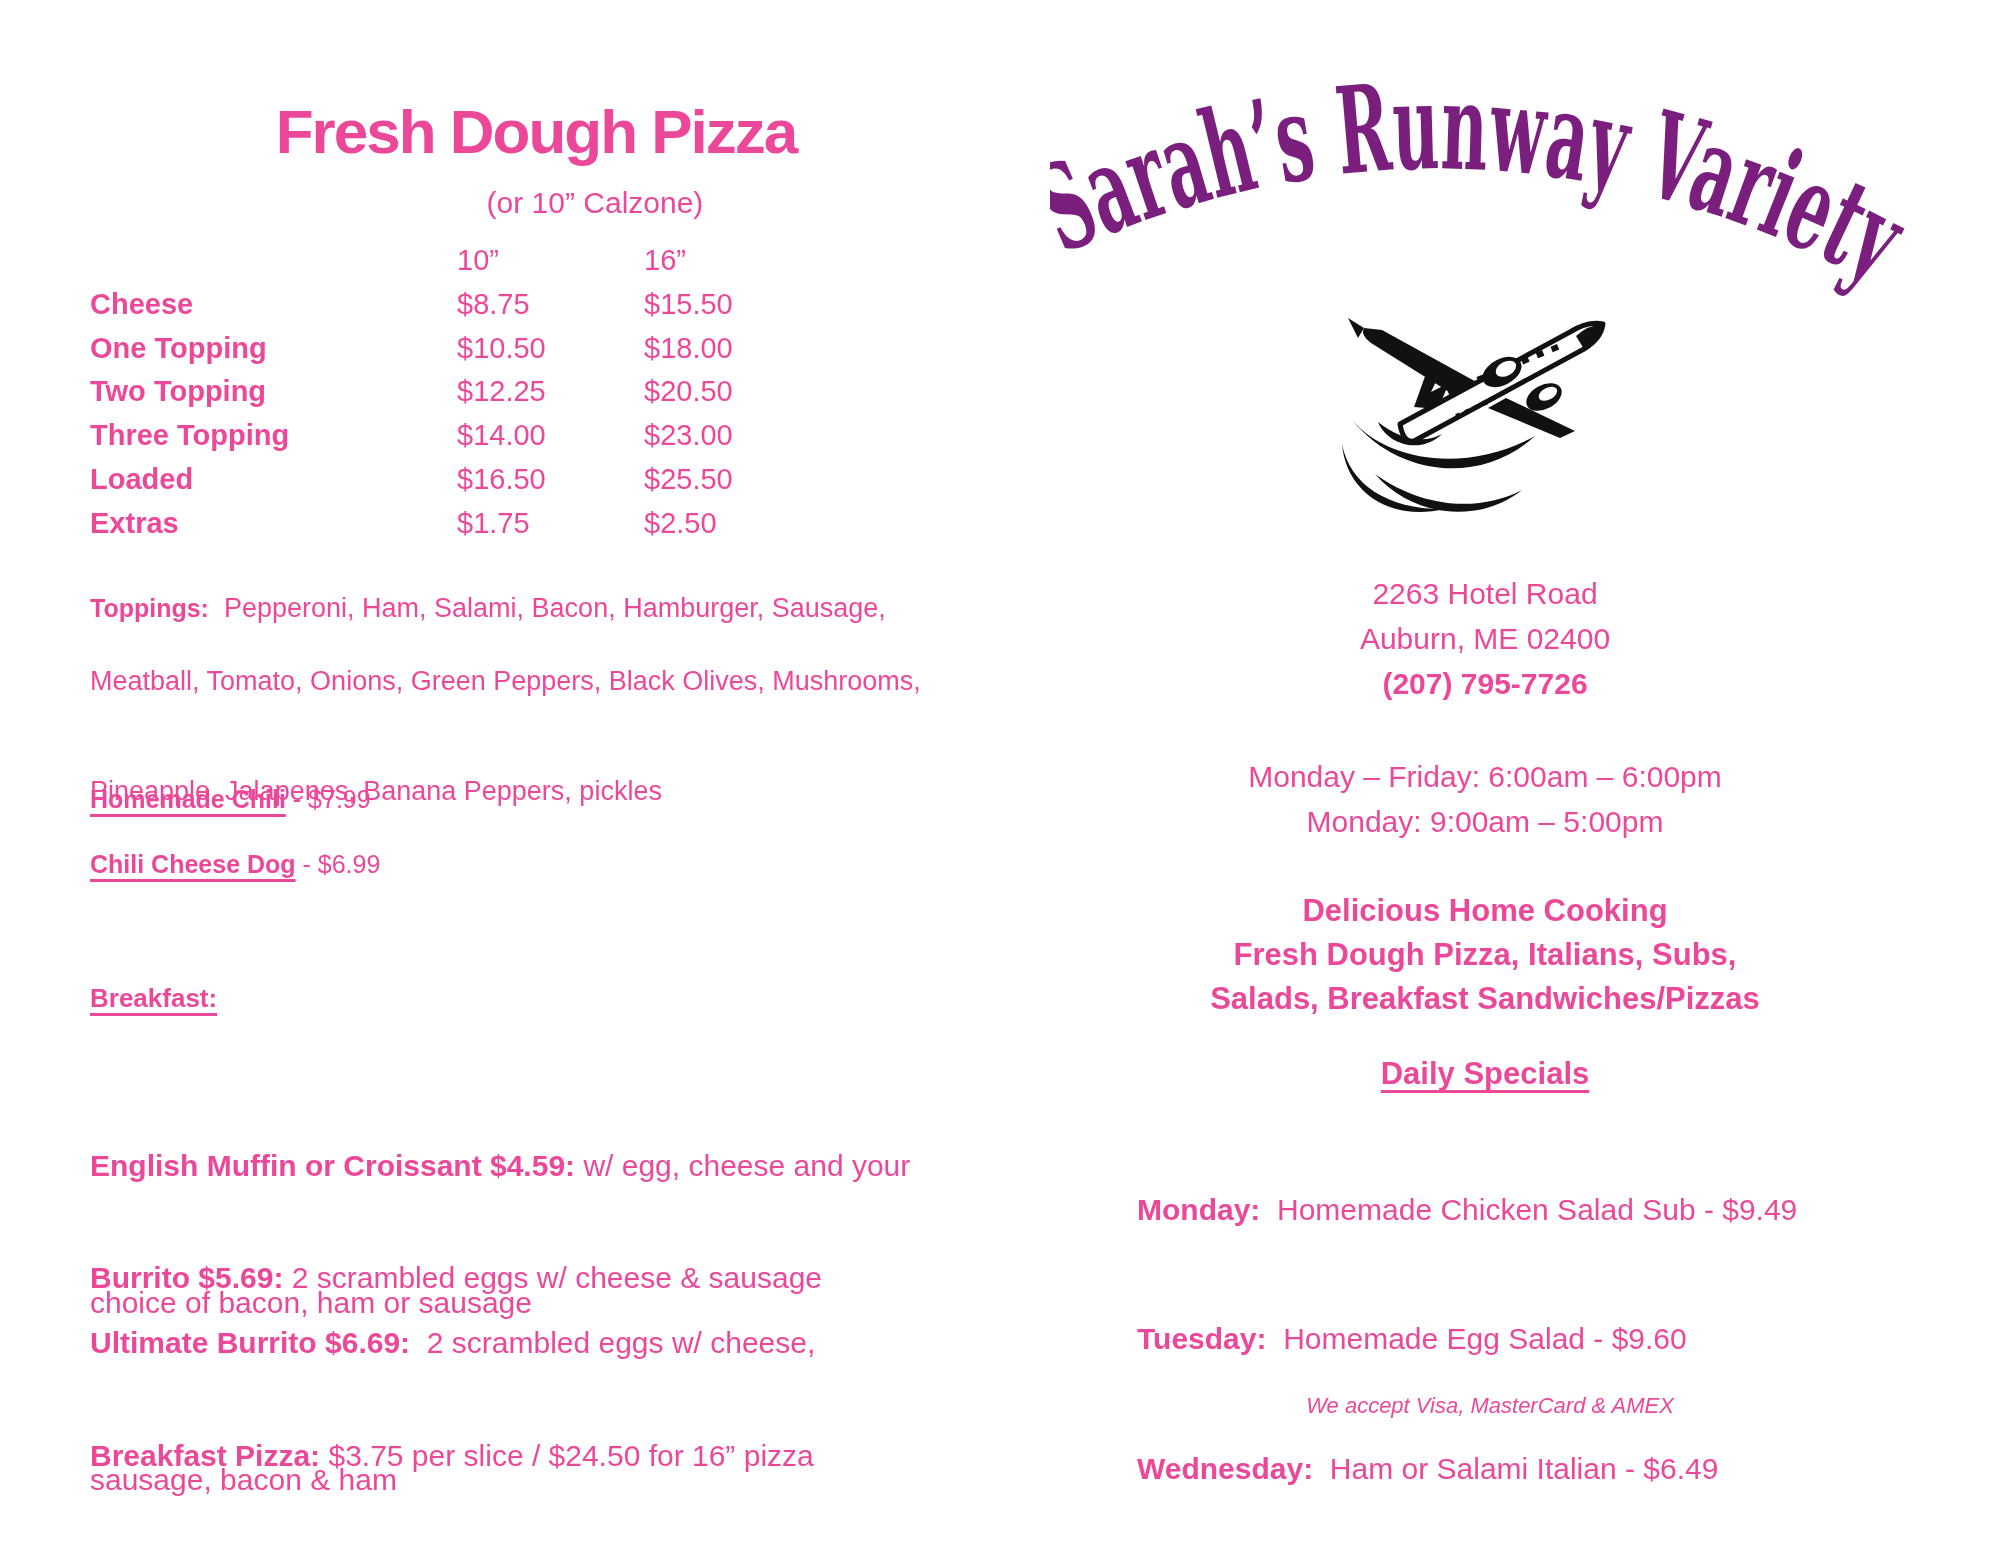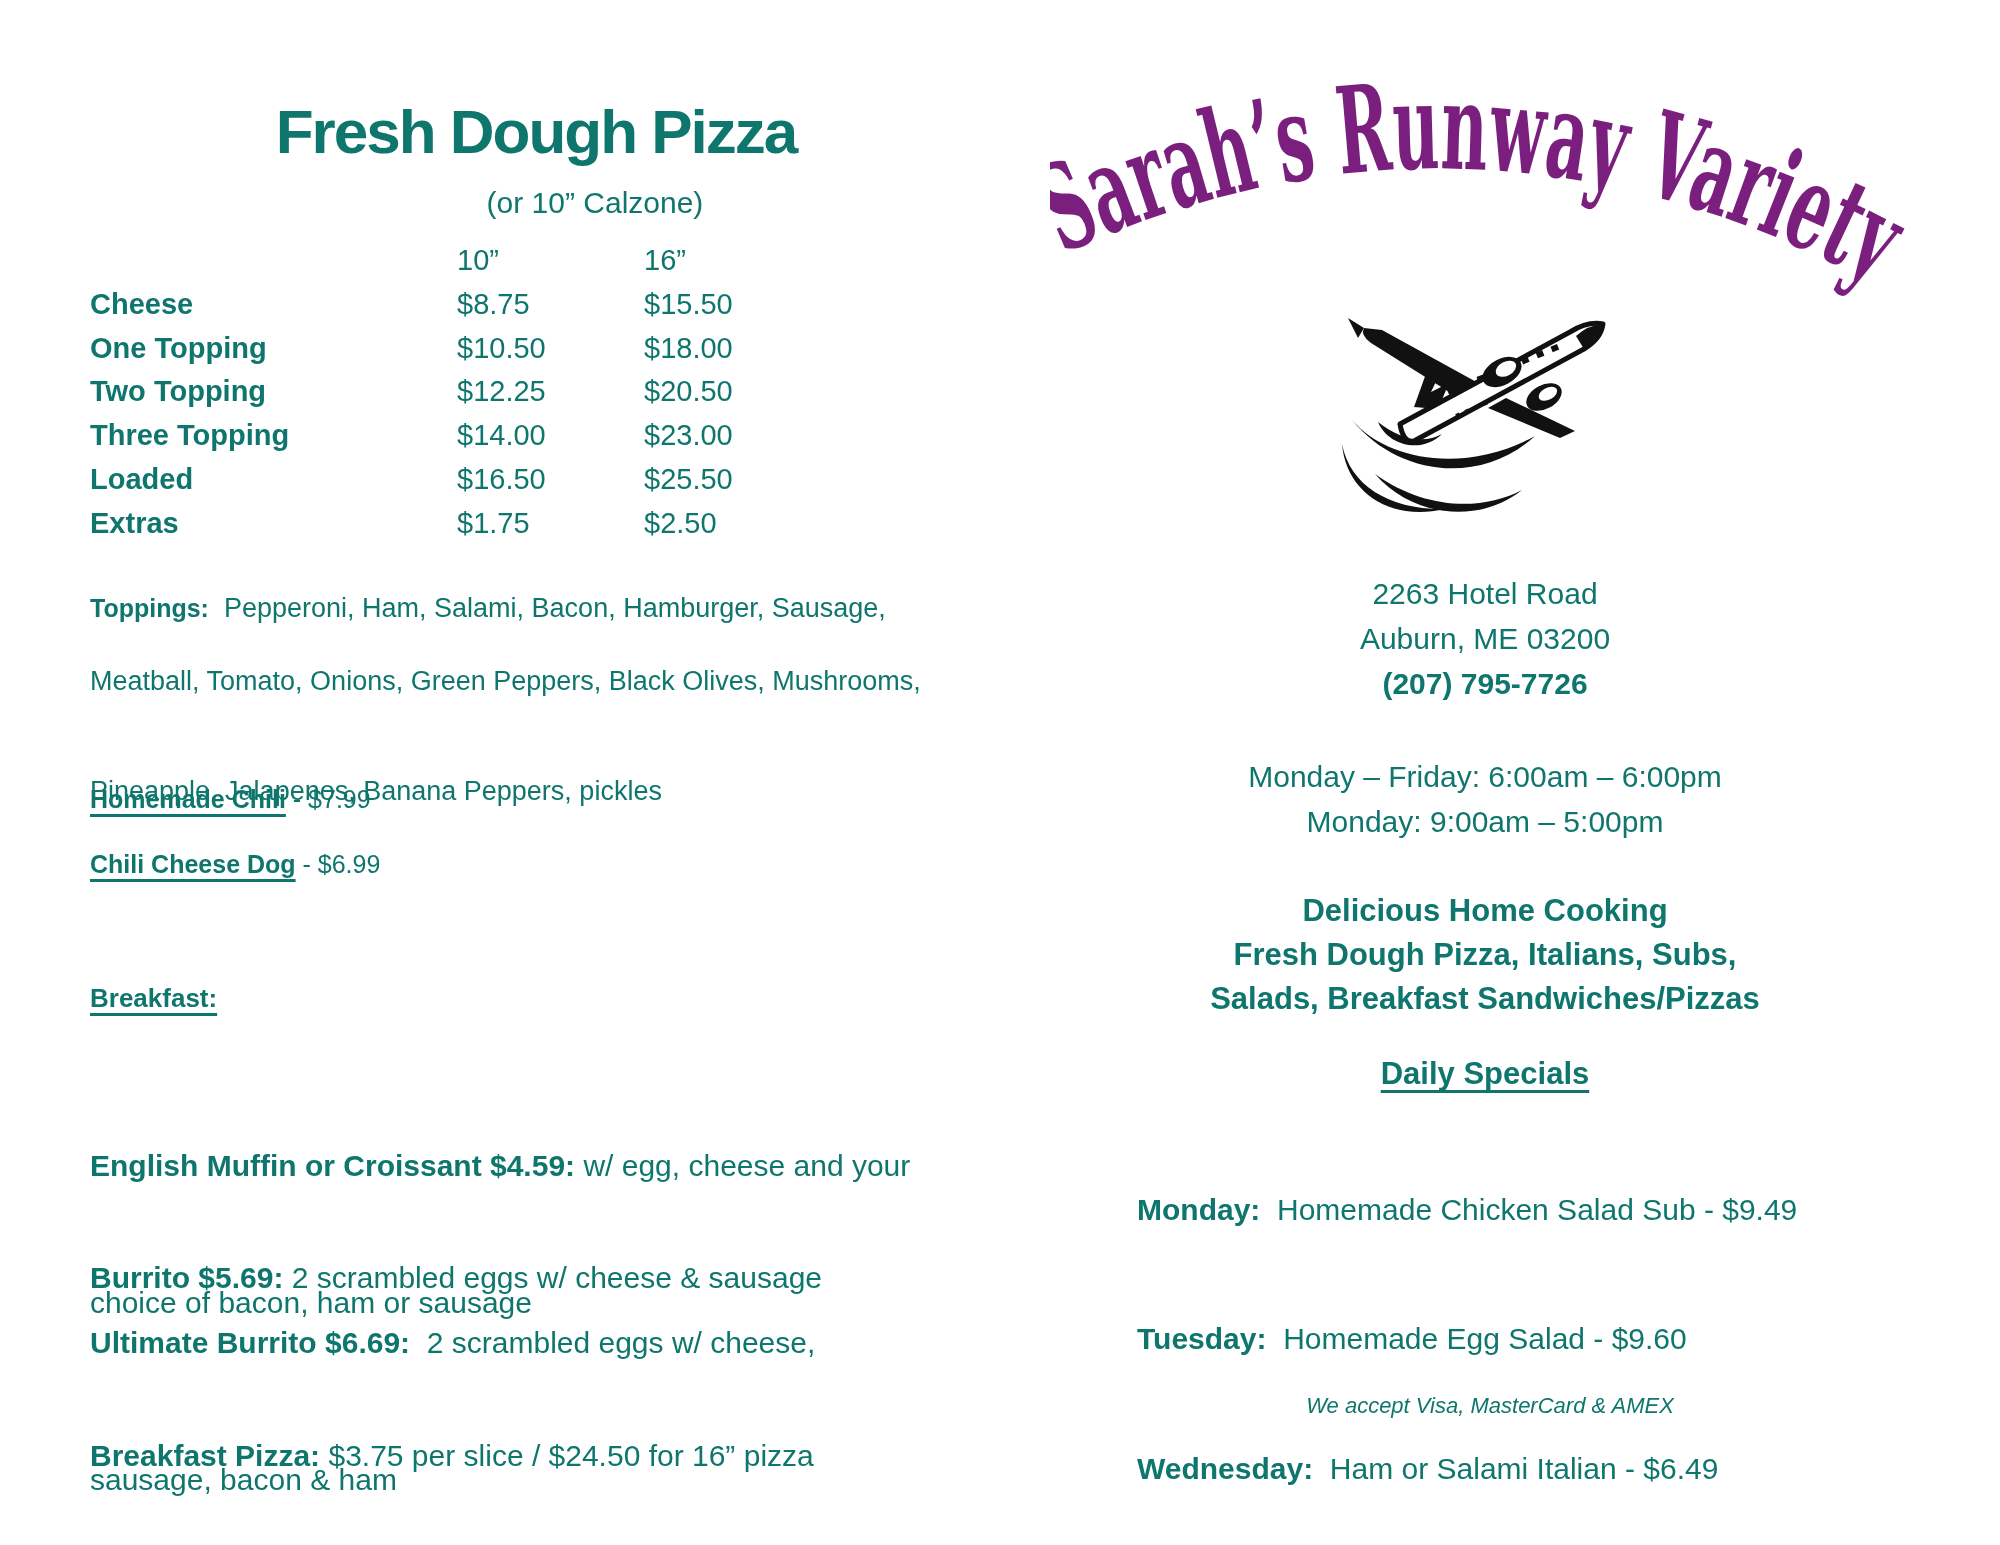--- a/index.html
+++ b/index.html
@@ -1,18 +1,18 @@
 <!DOCTYPE html>
 <html><head>
 <meta charset="utf-8">
 <style>
   html,body{margin:0;padding:0;background:#e8e8e8;}
   #page{
     position:relative; width:2000px; height:1545px; background:#ffffff;
-    font-family:"Liberation Sans", sans-serif; color:#0f766e; overflow:hidden;
+    font-family:"Liberation Sans", sans-serif; color:#ec4899; overflow:hidden;
   }
   .abs{position:absolute;}
   .pre{white-space:pre-wrap;}
   .b{font-weight:700;}
   .u{text-decoration:underline; text-decoration-thickness:3px; text-underline-offset:6px;}
 
   
   #title{left:85px; top:96px; width:902px; text-align:center;
          font-size:62px; font-weight:700; letter-spacing:-2px;}
   #calzone{left:420px; top:186px; width:350px; text-align:center; font-size:30px;}
@@ -151,21 +151,21 @@
       <ellipse cx="177" cy="59" rx="11" ry="7" fill="#ffffff"></ellipse>
     </g>
     <g transform="rotate(-28 214 85)">
       <ellipse cx="214" cy="85" rx="19" ry="12" fill="#111"></ellipse>
       <ellipse cx="219" cy="84" rx="10" ry="6" fill="#ffffff"></ellipse>
     </g>
   </svg>
 
   <div id="address" class="abs">
     <div>2263 Hotel Road</div>
-    <div>Auburn, ME 03200</div>
+    <div>Auburn, ME 02400</div>
     <div class="b">(207) 795-7726</div>
   </div>
 
   <div id="hours" class="abs">
     <div>Monday – Friday: 6:00am – 6:00pm</div>
     <div>Monday: 9:00am – 5:00pm</div>
   </div>
 
   <div id="tagline" class="abs">
     <div>Delicious Home Cooking</div>

